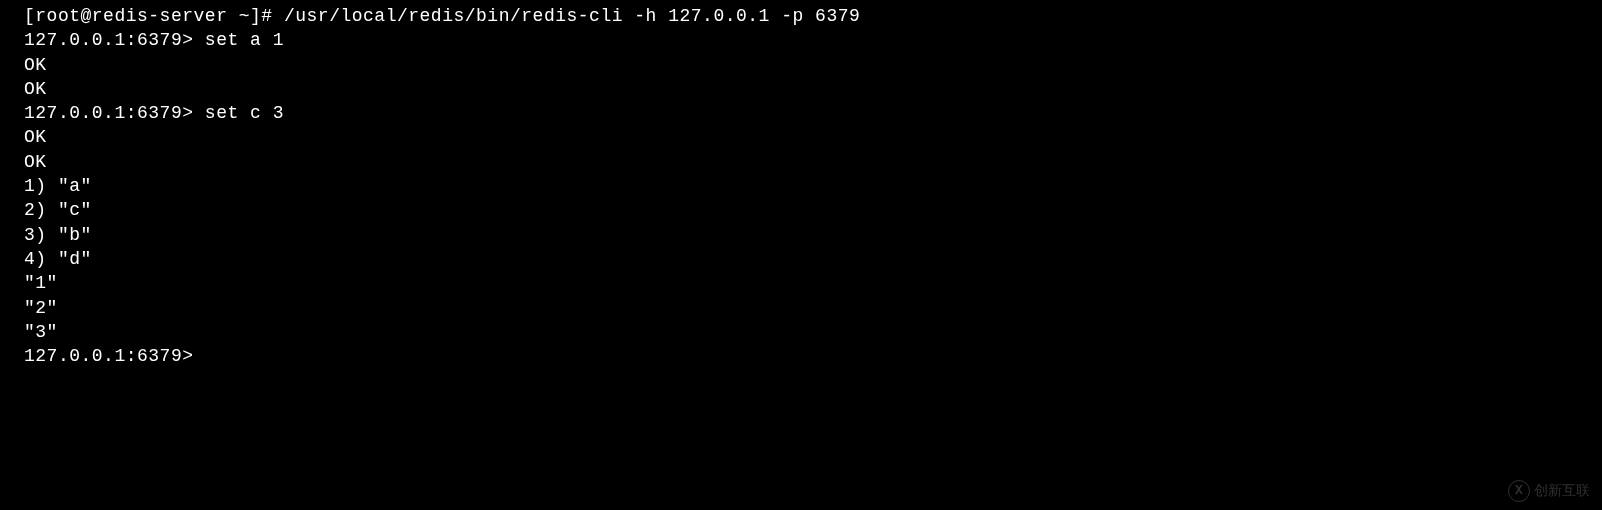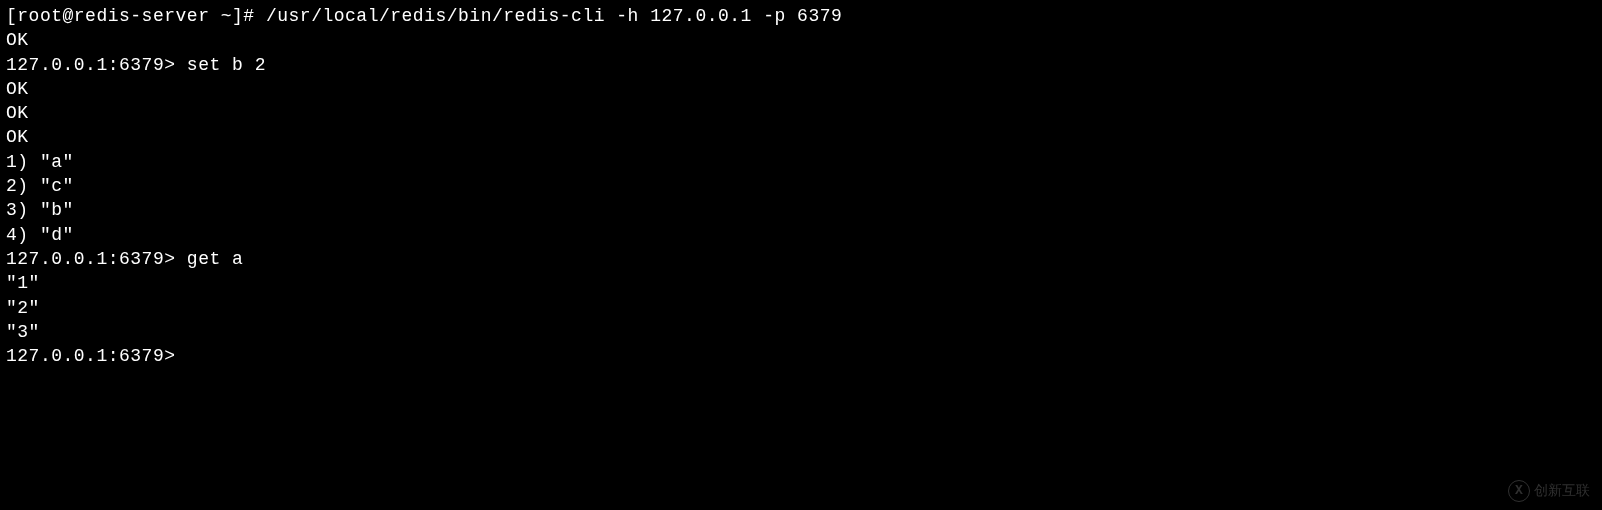--- a/index.html
+++ b/index.html
@@ -15,20 +15,21 @@
       line-height: 1.35;
       width: 1602px;
       height: 510px;
       padding: 4px 6px;
       position: relative;
       overflow: hidden;
     }
     .terminal-line {
       white-space: pre;
       letter-spacing: 0.5px;
+      margin-left: 18px;
     }
     .watermark {
       position: absolute;
       bottom: 8px;
       right: 12px;
       display: flex;
       align-items: center;
       gap: 4px;
       opacity: 0.35;
       color: #888;
@@ -44,30 +45,30 @@
       justify-content: center;
       font-size: 13px;
       font-weight: bold;
     }
   </style>
 </head>
 <body>
 
 <div>
   <div class="terminal-line">[root@redis-server ~]# /usr/local/redis/bin/redis-cli -h 127.0.0.1 -p 6379</div>
+  <div class="terminal-line">127.0.0.1:6379&gt; set a 1</div>
   <div class="terminal-line">OK</div>
-  <div class="terminal-line">127.0.0.1:6379&gt; set b 2</div>
   <div class="terminal-line">OK</div>
+  <div class="terminal-line">127.0.0.1:6379&gt; set c 3</div>
   <div class="terminal-line">OK</div>
   <div class="terminal-line">OK</div>
   <div class="terminal-line">1) "a"</div>
   <div class="terminal-line">2) "c"</div>
   <div class="terminal-line">3) "b"</div>
   <div class="terminal-line">4) "d"</div>
-  <div class="terminal-line">127.0.0.1:6379&gt; get a</div>
   <div class="terminal-line">"1"</div>
   <div class="terminal-line">"2"</div>
   <div class="terminal-line">"3"</div>
   <div class="terminal-line">127.0.0.1:6379&gt; </div>
 </div>
 
 <div class="watermark">
   <span class="watermark-icon">X</span>
   <span>创新互联</span>
 </div>

